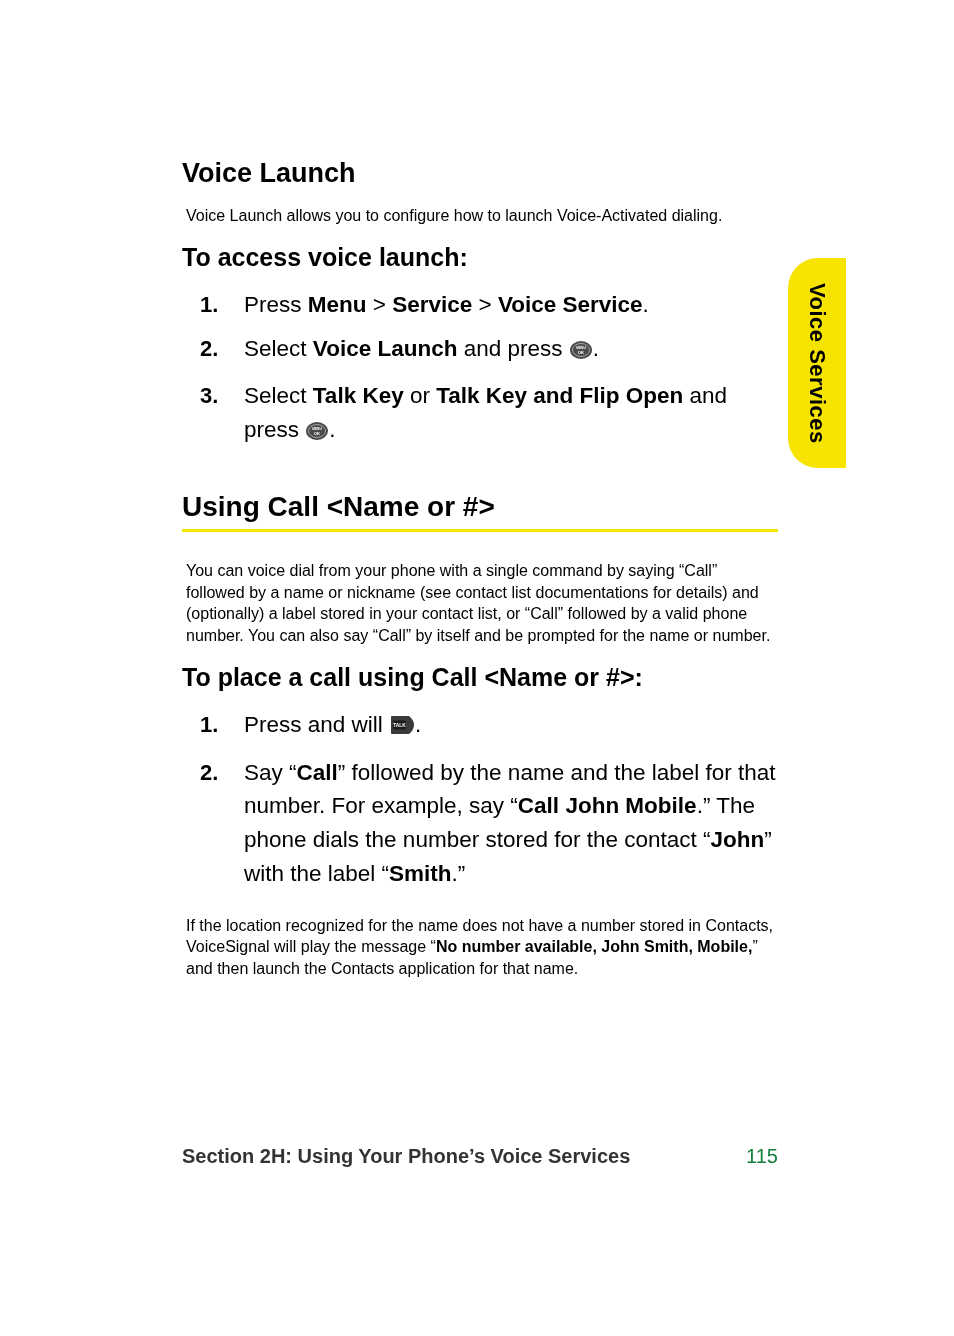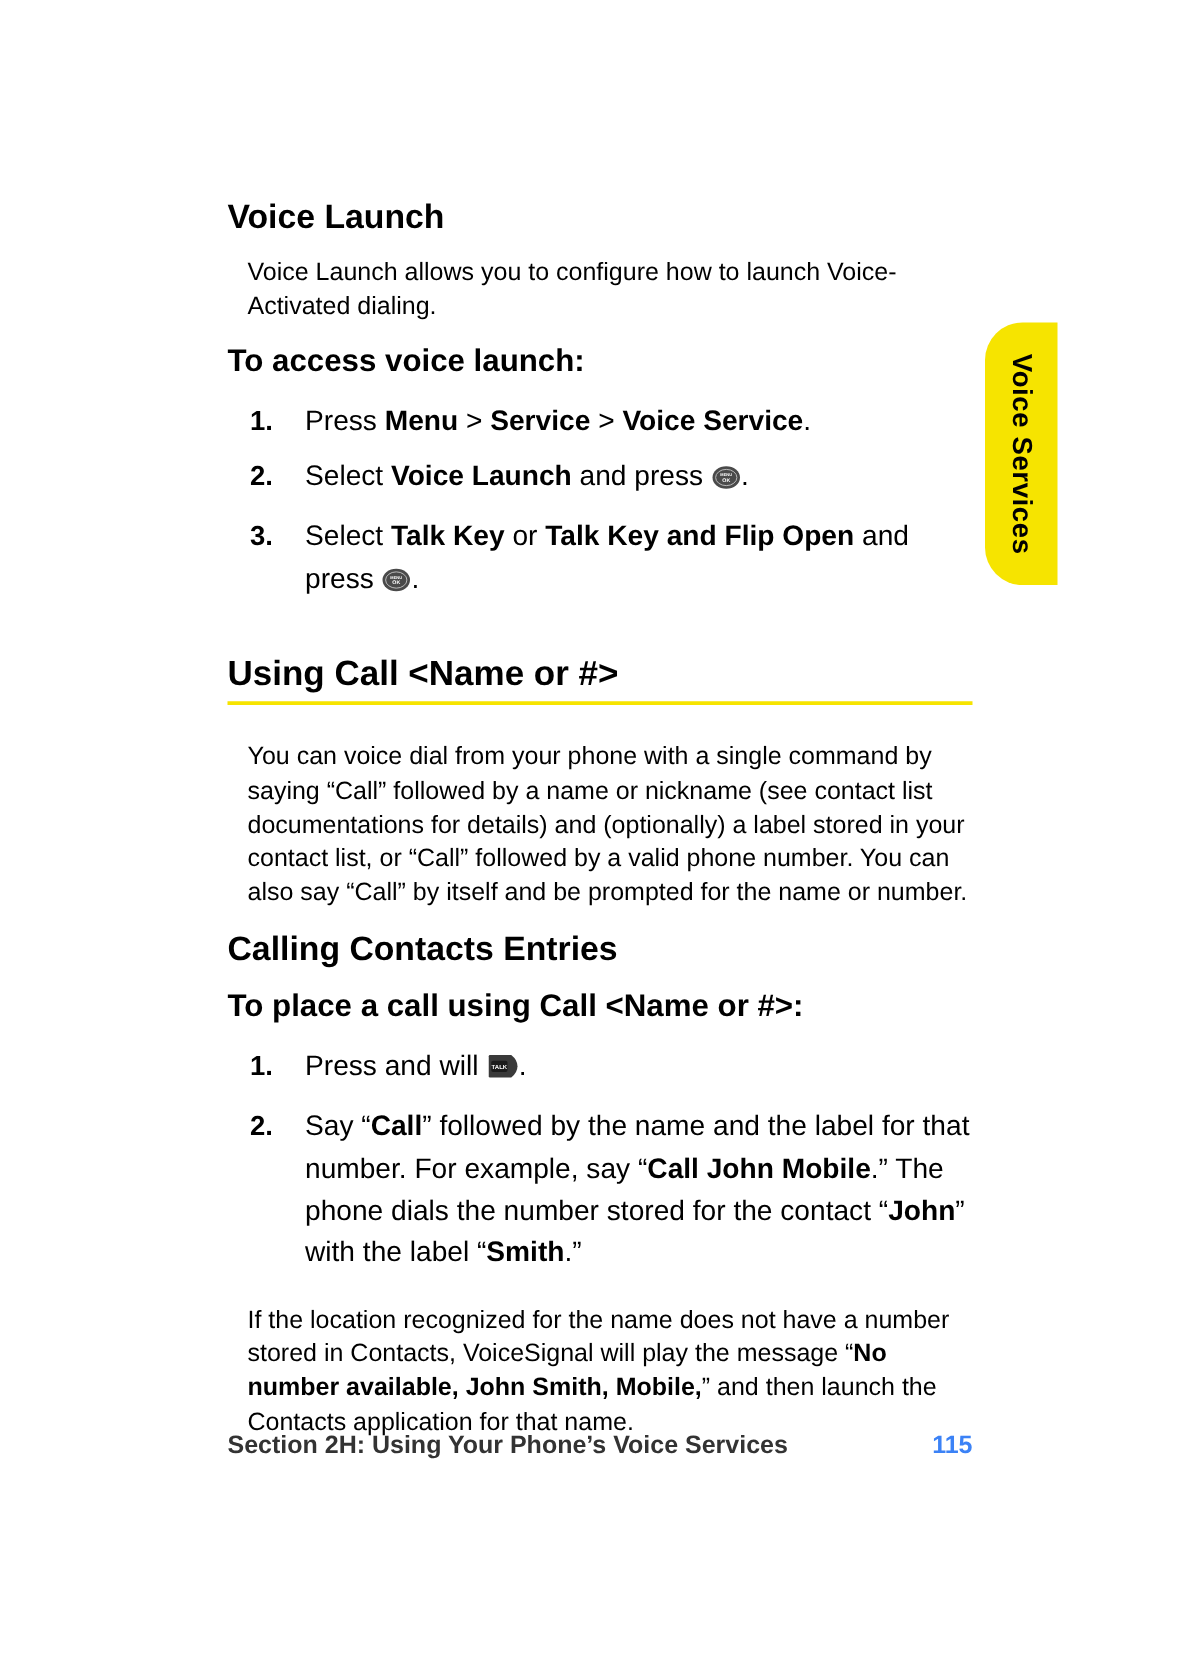--- a/index.html
+++ b/index.html
@@ -37,23 +37,23 @@
     color: #000;
     letter-spacing: 0.5px;
   }
 
   .h2 {
     font-size: 27px;
     font-weight: 700;
     margin: 0 0 16px 0;
   }
   .p {
-    font-size: 20px;
+    font-size: 16px;
     line-height: 1.36;
-    margin: 0 0 16px 16px;
+    margin: 0 0 16px 4px;
   }
   .lead {
     font-size: 25px;
     font-weight: 700;
     margin: 0 0 16px 0;
   }
 
   .ol {
     margin: 0 0 24px 0;
     padding: 0 0 0 62px;
@@ -98,25 +98,25 @@
     margin: 0;
   }
 
   .footer {
     position: absolute;
     left: 182px;
     right: 176px;
     bottom: 168px;
     display: flex;
     justify-content: space-between;
-    align-items: flex-end;
+    align-items: flex-start;
     font-size: 20px;
   }
   .footer-left { font-weight: 700; color: #333; }
-  .footer-right { font-weight: 700; color: #3b82f6; margin-top: 12px; }
+  .footer-right { font-weight: 400; color: #15803d; }
 </style>
 </head>
 <body>
 
 <div class="page">
 
   <div class="side-tab">
     <span>Voice Services</span>
   </div>
 
@@ -151,21 +151,20 @@
     </li>
   </ol>
 
   <div class="h1-wrap">
     <h1 class="h1">Using Call &lt;Name or #&gt;</h1>
     <hr class="h1-rule">
   </div>
 
   <p class="p">You can voice dial from your phone with a single command by saying “Call” followed by a name or nickname (see contact list documentations for details) and (optionally) a label stored in your contact list, or “Call” followed by a valid phone number. You can also say “Call” by itself and be prompted for the name or number.</p>
 
-  <h2 class="h2">Calling Contacts Entries</h2>
 
   <p class="lead">To place a call using Call &lt;Name or #&gt;:</p>
 
   <ol class="ol">
     <li>
       <span class="num">1.</span>
       <span>Press and will </span><span class="talk-icon" title="TALK key"><svg width="26" height="22" viewBox="0 0 26 22">
             <path d="M2 3 L2 19 Q2 20 3 20 L20 20 Q25 16 25 11 Q25 6 20 2 L3 2 Q2 2 2 3 Z" fill="#3a3a3a"></path>
             <rect x="4" y="6.5" width="13" height="9" rx="1.5" fill="#1c1c1c"></rect>
             <text x="10.5" y="13" text-anchor="middle" font-size="4.8" fill="#fff" font-family="Arial" font-weight="bold">TALK</text>

